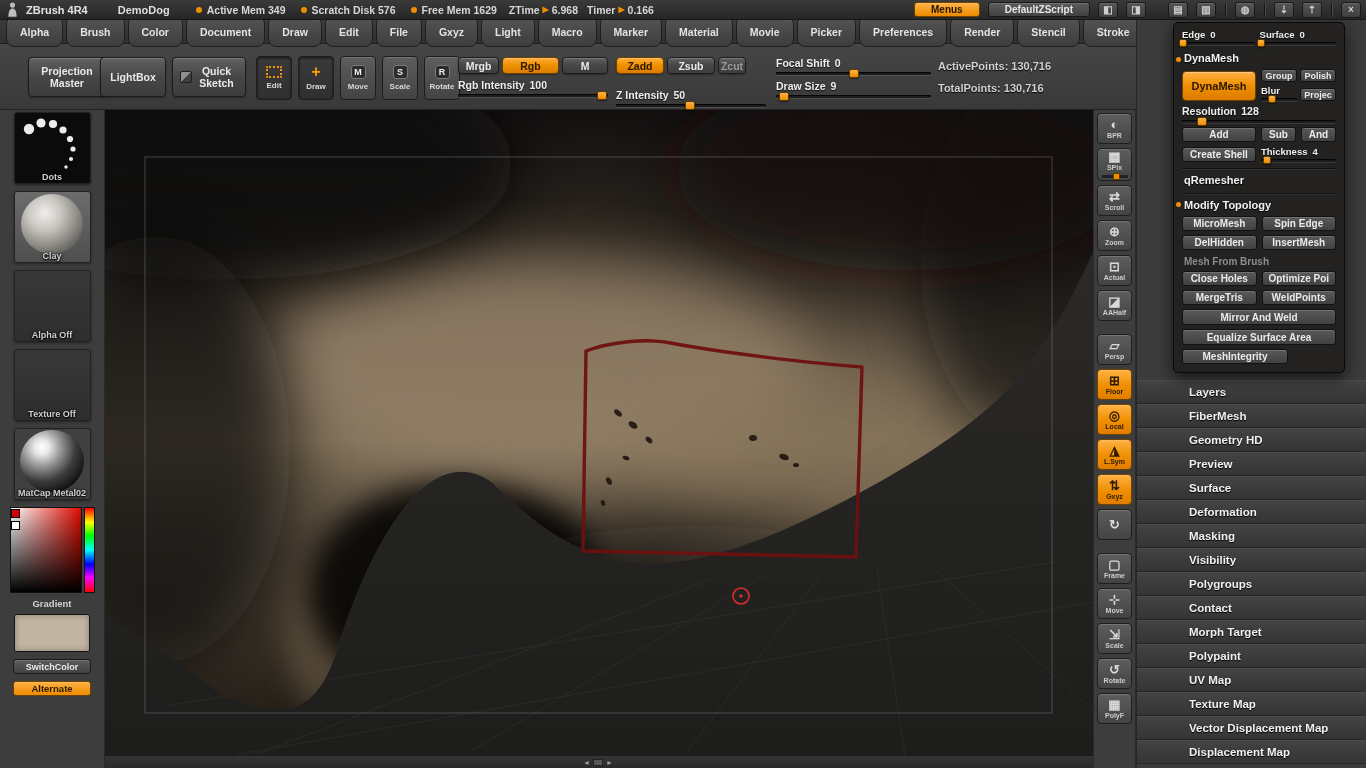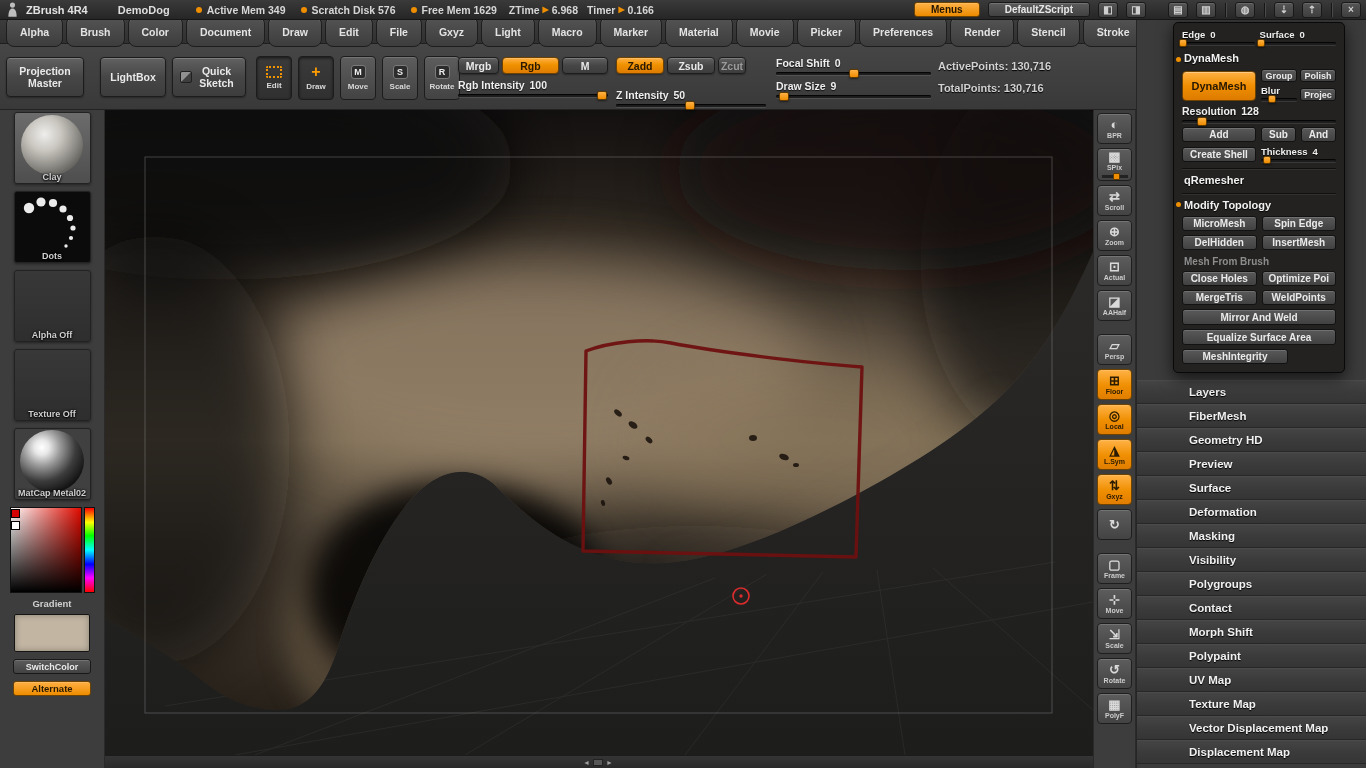--- a/index.html
+++ b/index.html
@@ -226,21 +226,21 @@
       </div>
       <div class="menu-item">
         <span>Zplugin</span>
       </div>
       <div class="menu-item">
         <span>Zscript</span>
       </div>
     </div>
 
   <div class="shelf">
-    <div class="btn big" style="left:6px;width:78px">
+    <div class="btn big" style="left:28px;width:78px">
         <span style="width:66px">Projection Master</span>
       </div>
     <div class="btn big" style="left:100px;width:66px">
         <span>LightBox</span>
       </div>
     <div class="btn big" style="left:172px;width:74px">
         <span class="qs-ic"></span>
         <span style="width:44px">Quick Sketch</span>
       </div>
 
@@ -296,38 +296,38 @@
       <div class="sl-track">
           <div class="sl-handle" style="left:5%"></div>
         </div>
     </div>
 
     <div class="pts" style="left:938px;top:16px">ActivePoints: 130,716</div>
     <div class="pts" style="left:938px;top:38px">TotalPoints: 130,716</div>
   </div>
 
   <div class="left-tray">
-    <div class="thumb brush">
-      <div class="sphere clay-sphere"></div>
-      <div class="thumb-label">Clay</div>
-    </div>
     <div class="thumb stroke">
       <svg class="dots-svg" viewBox="0 0 75 70">
         <g fill="#ececec">
           <circle cx="14" cy="16" r="5.2"></circle>
             <circle cx="26" cy="10" r="4.6"></circle>
             <circle cx="38" cy="11" r="4.1"></circle>
             <circle cx="48" cy="17" r="3.6"></circle>
             <circle cx="55" cy="26" r="3.1"></circle>
             <circle cx="58" cy="36" r="2.6"></circle>
             <circle cx="56" cy="46" r="2.1"></circle>
             <circle cx="51" cy="54" r="1.7"></circle>
         </g>
       </svg>
       <div class="thumb-label">Dots</div>
+    </div>
+    <div class="thumb brush">
+      <div class="sphere clay-sphere"></div>
+      <div class="thumb-label">Clay</div>
     </div>
     <div class="thumb alpha">
       <div class="thumb-label">Alpha Off</div>
     </div>
     <div class="thumb texture">
       <div class="thumb-label">Texture Off</div>
     </div>
     <div class="thumb matcap">
       <div class="sphere matcap-sphere"></div>
       <div class="thumb-label">MatCap Metal02</div>
@@ -516,21 +516,21 @@
         <div class="tool-section">
           <span>Visibility</span>
         </div>
         <div class="tool-section">
           <span>Polygroups</span>
         </div>
         <div class="tool-section">
           <span>Contact</span>
         </div>
         <div class="tool-section">
-          <span>Morph Shift</span>
+          <span>Morph Target</span>
         </div>
         <div class="tool-section">
           <span>Polypaint</span>
         </div>
         <div class="tool-section">
           <span>UV Map</span>
         </div>
         <div class="tool-section">
           <span>Texture Map</span>
         </div>

